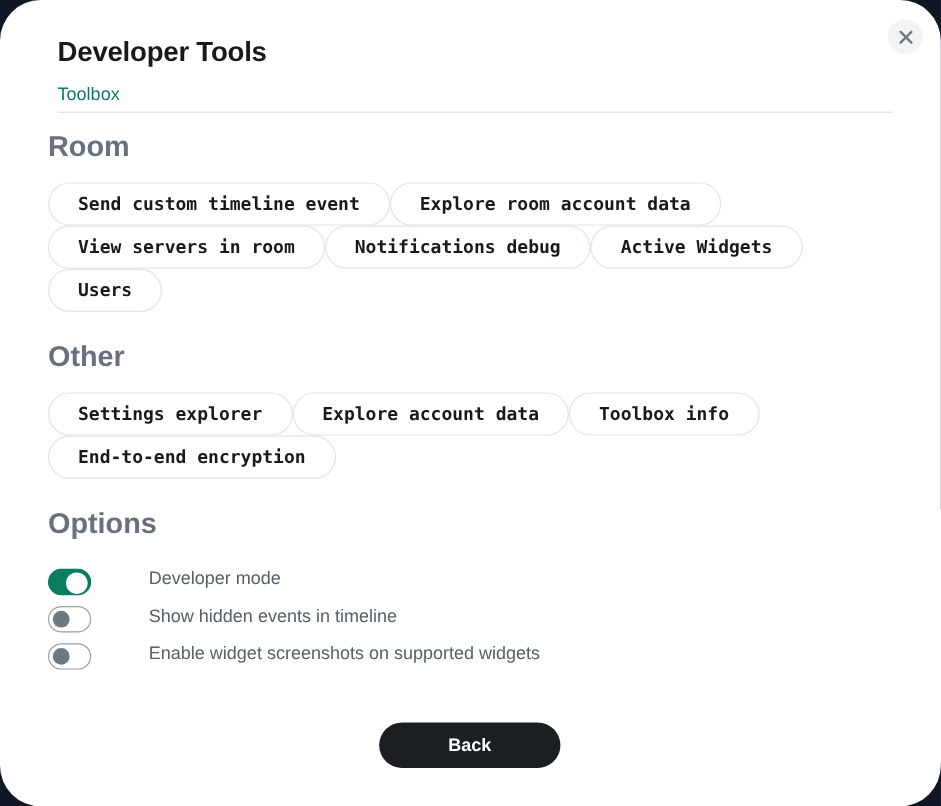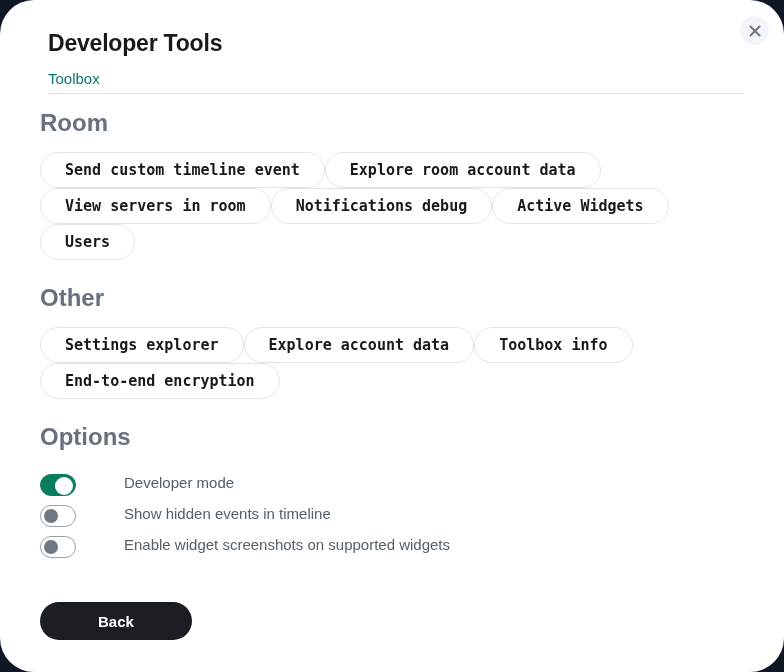--- a/index.html
+++ b/index.html
@@ -128,21 +128,21 @@
     background: #ffffff;
   }
   .toggle-label {
     margin-left: 10px;
     font-size: 15px;
     color: #556069;
   }
   .dialog-footer {
     flex: 0 0 84px;
     display: flex;
-    justify-content: flex-start;
+    justify-content: center;
     align-items: flex-start;
     padding: 14px 41px 0 40px;
   }
   .back-button {
     height: 38px;
     padding: 0 58px;
     border: none;
     border-radius: 19px;
     background: #1B1F24;
     color: #ffffff;

